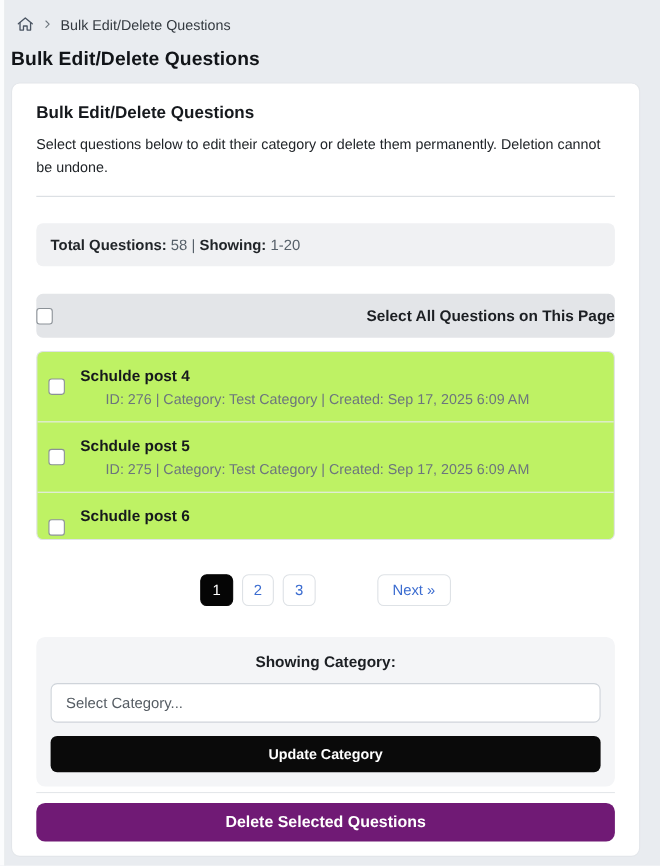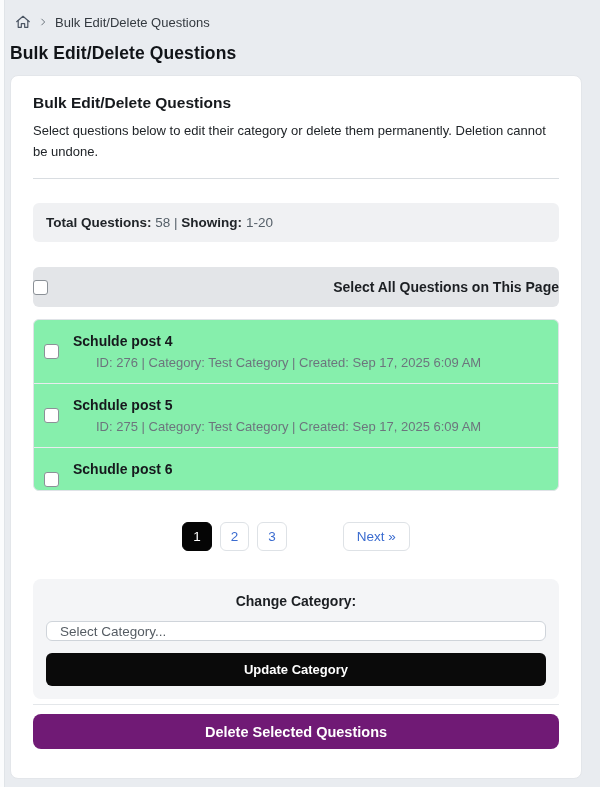--- a/index.html
+++ b/index.html
@@ -49,21 +49,21 @@
   .select-all label { font-size:14px; font-weight:bold; color:#1c1f23; }
   input[type="checkbox"] {
     appearance:none; -webkit-appearance:none;
     width:15px; height:15px; background:#ffffff;
     border:1.5px solid #8b9197; border-radius:3px; cursor:pointer; flex:none;
   }
 
   
   .question-list {
     margin-top:12px; border:1px solid #dfe3e7; border-radius:6px;
-    height:172px; overflow:hidden; background:#86efac;
+    height:172px; overflow:hidden; background:#bef264;
   }
   .q-row { display:flex; align-items:center; gap:14px; padding:13px 10px; }
   .q-row + .q-row { border-top:1px solid #e9ecef; }
   .q-title { font-size:14px; font-weight:bold; color:#16191d; }
   .q-meta { margin-top:6px; font-size:13px; color:#6c757d; min-height:15px;margin-left:23px; }
 
   
   .pagination { margin-top:31px; display:flex; justify-content:center; gap:8px; }
   .page-btn {
     min-width:29px; height:29px; padding:0 10px; border-radius:6px;
@@ -71,21 +71,21 @@
     font-size:13.5px; font-family:inherit; cursor:pointer;
     display:flex; align-items:center; justify-content:center;
   }
   .page-btn.active { background:#050505; border-color:#050505; color:#fff; }
   .page-btn.next { padding:0 13px;margin-left:48px; }
 
   
   .category-panel { margin-top:28px; background:#f4f5f7; border-radius:8px; padding:14px 13px 13px; }
   .panel-title { text-align:center; font-size:14px; font-weight:bold; color:#1c1f23; }
   .category-select {
-    margin-top:12px; width:100%; height:20px; background:#fff;
+    margin-top:12px; width:100%; height:36px; background:#fff;
     border:1px solid #cfd4da; border-radius:6px; padding:0 13px;
     font-size:13.5px; color:#555c63; display:flex; align-items:center; cursor:pointer;
   }
   .btn-black {
     margin-top:12px; width:100%; height:33px; background:#0a0a0a; border:none;
     border-radius:6px; color:#fff; font-size:13px; font-weight:bold;
     font-family:inherit; cursor:pointer;
   }
   .divider2 { border:none; border-top:1px solid #e4e7ea; margin-top:5px; }
   .btn-red {
@@ -163,21 +163,21 @@
     </div>
 
     <div class="pagination">
       <button class="page-btn active">1</button>
       <button class="page-btn">2</button>
       <button class="page-btn">3</button>
       <button class="page-btn next">Next »</button>
     </div>
 
     <div class="category-panel">
-      <div class="panel-title">Change Category:</div>
+      <div class="panel-title">Showing Category:</div>
       <div class="category-select">
         <span>Select Category...</span>
       </div>
       <button class="btn-black">Update Category</button>
     </div>
 
     <hr class="divider2">
 
     <button class="btn-red">Delete Selected Questions</button>
 

